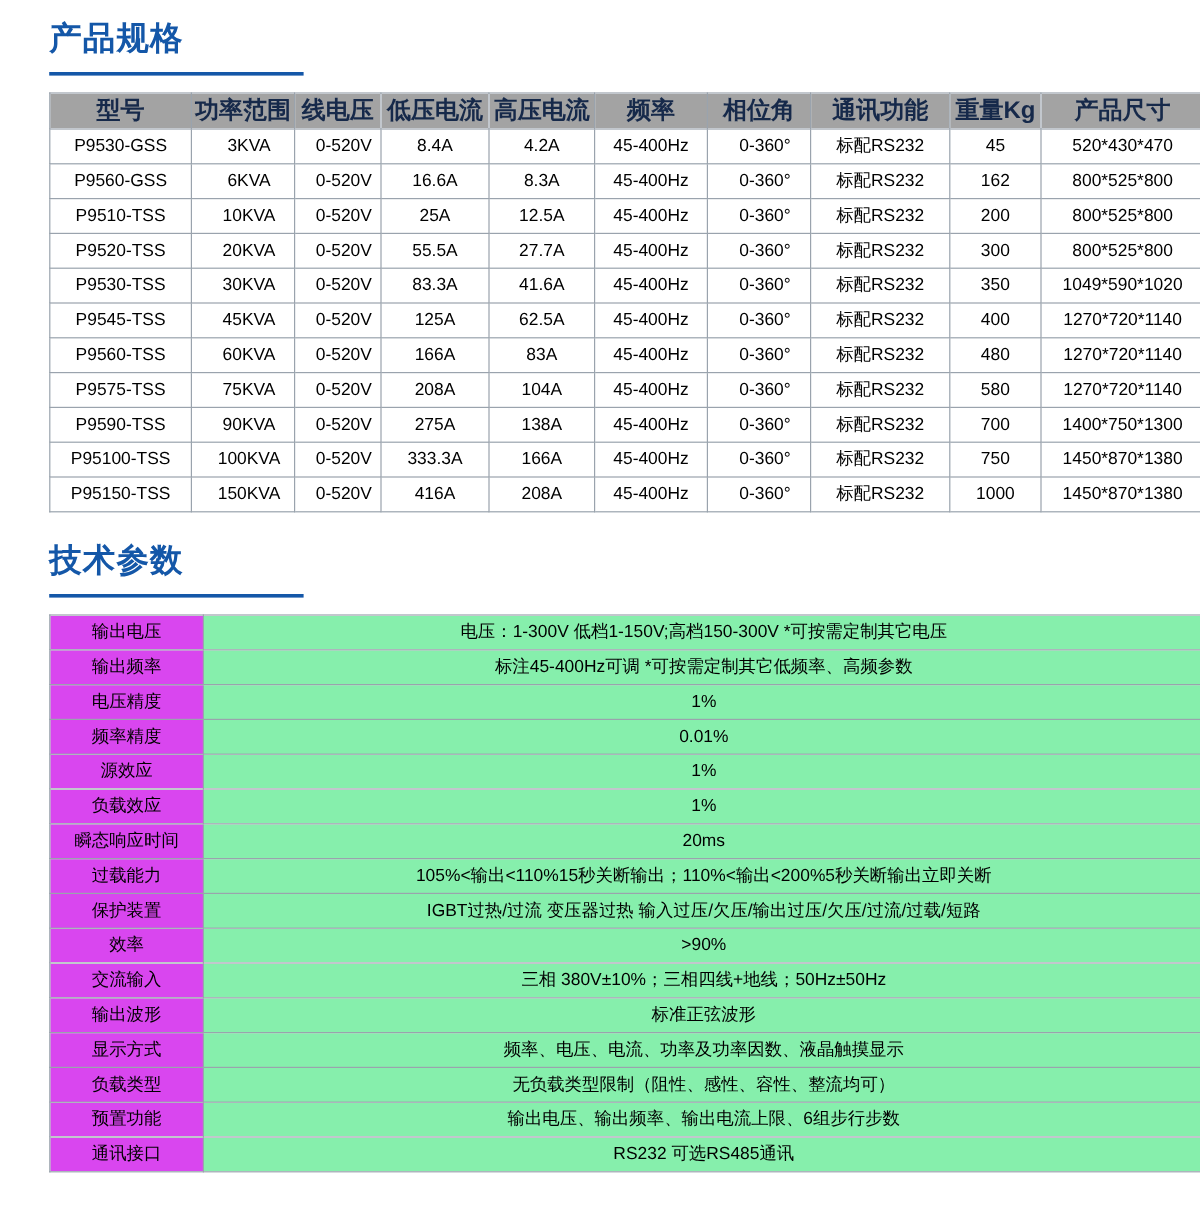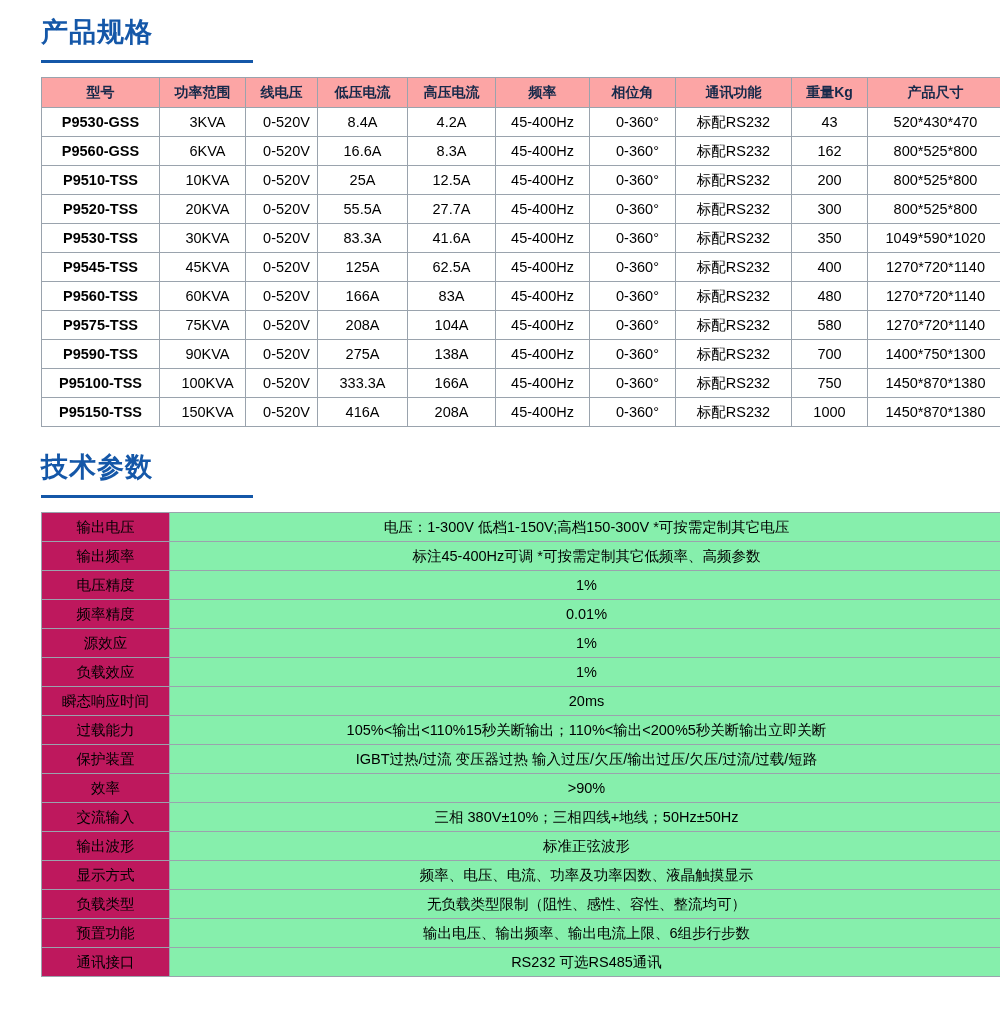--- a/index.html
+++ b/index.html
@@ -61,48 +61,47 @@
     white-space: nowrap;
     overflow: hidden;
   }
 
   
   .spec-table {
     width: 962px;
     margin: 14px 0 0 18px;
   }
   .spec-table thead th {
-    background: #fca5a5;
+    background: #a3a3a3;
     font-weight: bold;
     color: #16294a;
     height: 29px;
     line-height: 29px;
-    font-size: 14px;
+    font-size: 20px;
   }
   .spec-table tbody td {
     background: #ffffff;
   }
   .spec-table tbody td.model {
     text-align: center;
-    font-weight: bold;
   }
   .spec-table tbody td.lefty {
     text-align: center;
     padding-left: 10px;
   }
 
   
   .param-table {
     width: 962px;
     margin: 14px 0 0 18px;
   }
   .param-table td.label {
     width: 128px;
     text-align: center;
-    background: #be185d;
+    background: #d946ef;
   }
   .param-table td.value {
     text-align: center;
     background: #86efac;
   }
   .gap-2 { height: 22px; }
   .top-pad { height: 14px; }
 </style>
 </head>
 <body>
@@ -146,21 +145,21 @@
     <tbody>
       <tr>
         <td class="model">P9530-GSS</td>
         <td class="lefty">3KVA</td>
         <td class="lefty">0-520V</td>
         <td>8.4A</td>
         <td>4.2A</td>
         <td>45-400Hz</td>
         <td class="lefty">0-360°</td>
         <td>标配RS232</td>
-        <td>43</td>
+        <td>45</td>
         <td>520*430*470</td>
       </tr>
       <tr>
         <td class="model">P9560-GSS</td>
         <td class="lefty">6KVA</td>
         <td class="lefty">0-520V</td>
         <td>16.6A</td>
         <td>8.3A</td>
         <td>45-400Hz</td>
         <td class="lefty">0-360°</td>

